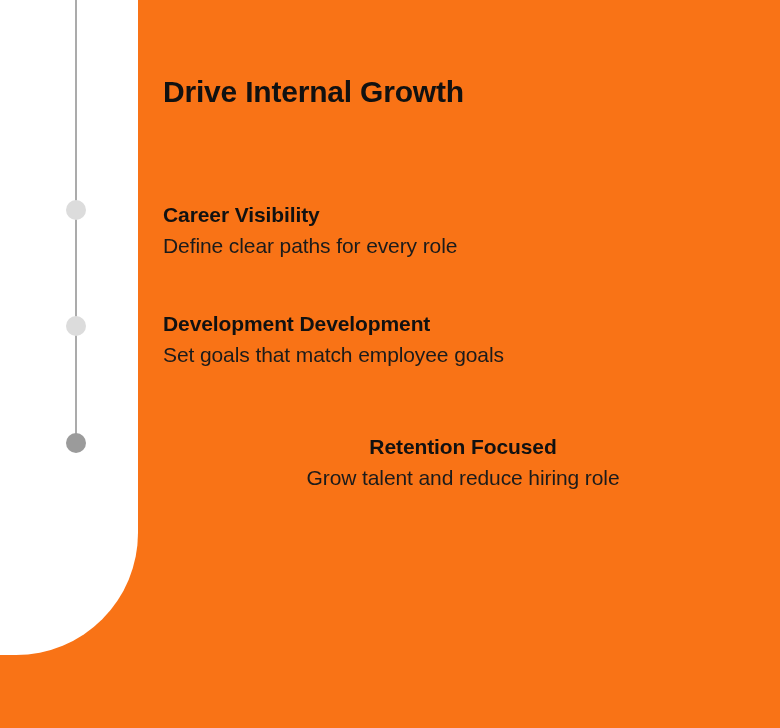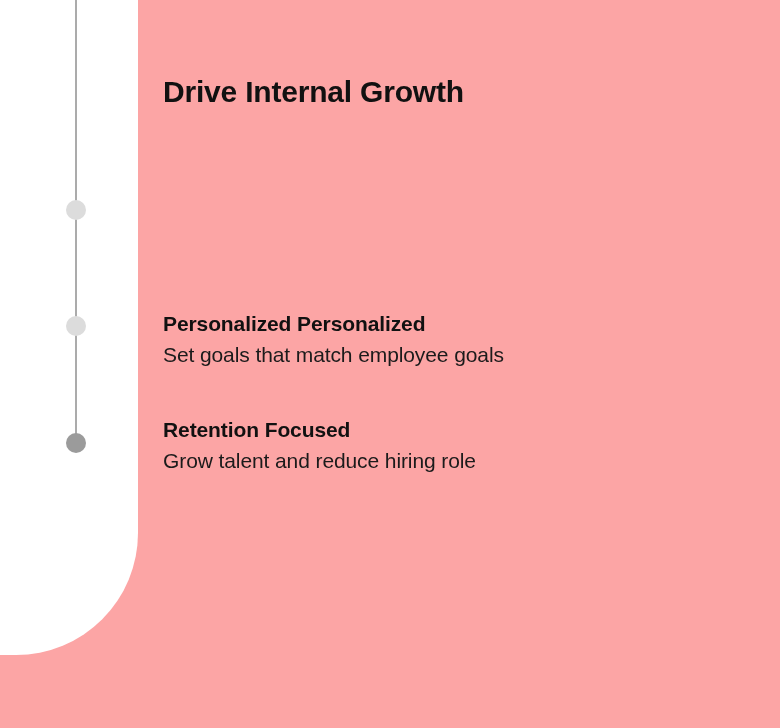--- a/index.html
+++ b/index.html
@@ -11,21 +11,21 @@
     height: 728px;
     background: #F6DCD8;
     font-family: "Liberation Sans", sans-serif;
     overflow: hidden;
   }
 
   #slide {
     position: relative;
     width: 780px;
     height: 728px;
-    background: #fca5a5;
+    background: #f97316;
     overflow: hidden;
   }
 
   
   #white-panel {
     position: absolute;
     left: 0;
     top: 0;
     width: 138px;
     height: 655px;
@@ -81,21 +81,21 @@
     white-space: nowrap;
   }
 
   .feature-item {
     position: absolute;
     left: 0;
     width: 600px;
   }
   .feature-item.i0 { top: 200px; }
   .feature-item.i1 { top: 309px; }
-  .feature-item.i2 { top: 415px; }
+  .feature-item.i2 { top: 432px; text-align: center; }
 
   .feature-heading {
     margin: 0;
     font-size: 21px;
     font-weight: bold;
     line-height: 30px;
     color: #111111;
     letter-spacing: -0.1px;
     white-space: nowrap;
   }
@@ -120,23 +120,27 @@
     <div id="timeline-line"></div>
     <div class="timeline-dot d1"></div>
     <div class="timeline-dot d2"></div>
     <div class="timeline-dot d3"></div>
   </div>
 
   <div id="content">
 
     <h1 id="page-title">Drive Internal Growth</h1>
 
+    <div class="feature-item i0">
+      <div class="feature-heading">Career Visibility</div>
+      <div class="feature-desc">Define clear paths for every role</div>
+    </div>
 
     <div class="feature-item i1">
-      <div class="feature-heading">Personalized Personalized</div>
+      <div class="feature-heading">Development Development</div>
       <div class="feature-desc">Set goals that match employee goals</div>
     </div>
 
     <div class="feature-item i2">
       <div class="feature-heading">Retention Focused</div>
       <div class="feature-desc">Grow talent and reduce hiring role</div>
     </div>
 
   </div>
 </div>

